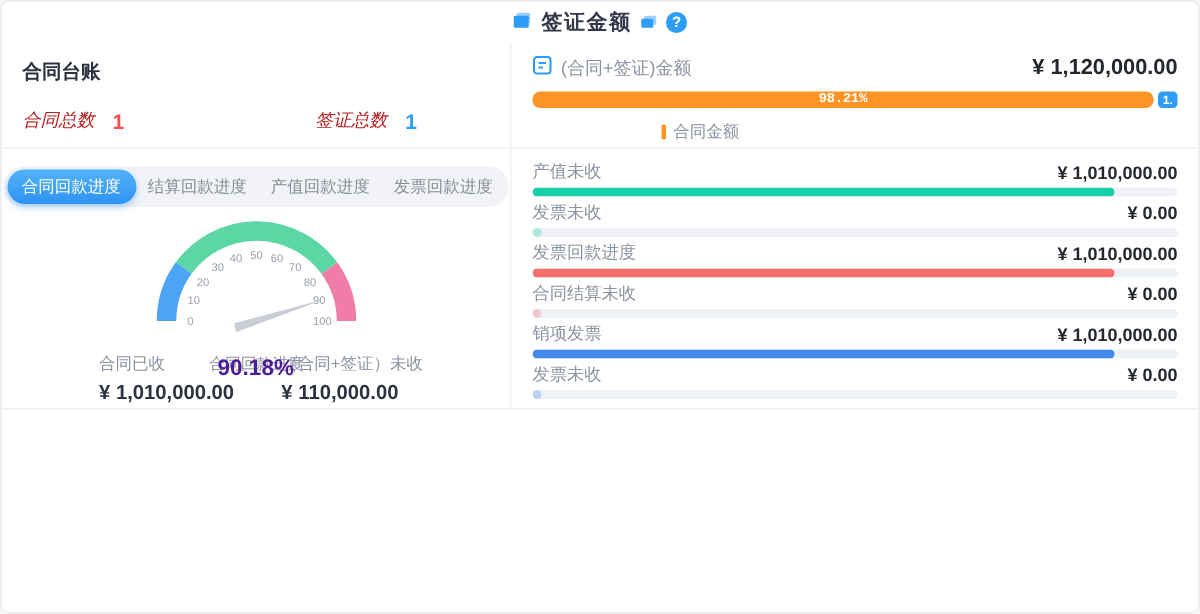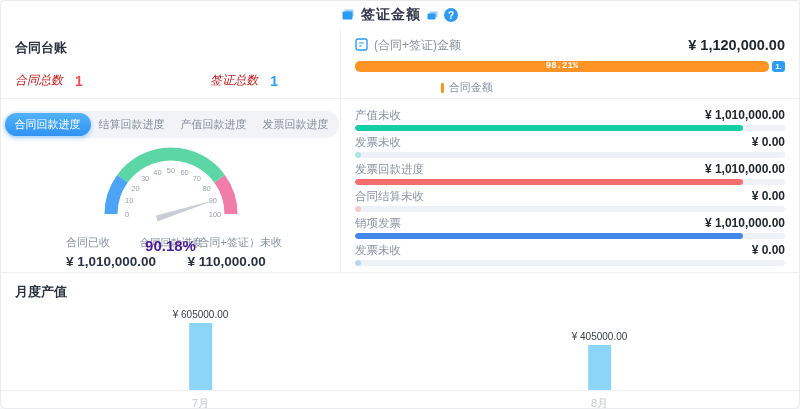--- a/index.html
+++ b/index.html
@@ -233,30 +233,14 @@
               <span class="m-value">¥ 0.00</span>
             </div>
             <div class="m-track">
               <div class="m-fill" style="width: 1.3%; background: rgb(67, 137, 235); opacity: 0.3;"></div>
             </div>
           </div>
         </div>
     </div>
   </div>
 
-  <div class="bottom">
-    <div class="bottom-title">月度产值</div>
-    <div class="chart">
-      <div class="baseline"></div>
-    <div class="bar-col" style="left: 25%;">
-          <div class="bar-label">¥ 605000.00</div>
-          <div class="bar" style="height: 67px; background: rgb(140, 213, 249);"></div>
-          <div class="bar-cat">7月</div>
-        </div>
-        <div class="bar-col" style="left: 75%;">
-          <div class="bar-label">¥ 405000.00</div>
-          <div class="bar" style="height: 45px; background: rgb(140, 213, 249);"></div>
-          <div class="bar-cat">8月</div>
-        </div>
-      </div>
-  </div>
 
 </div>
 
 </body></html>

